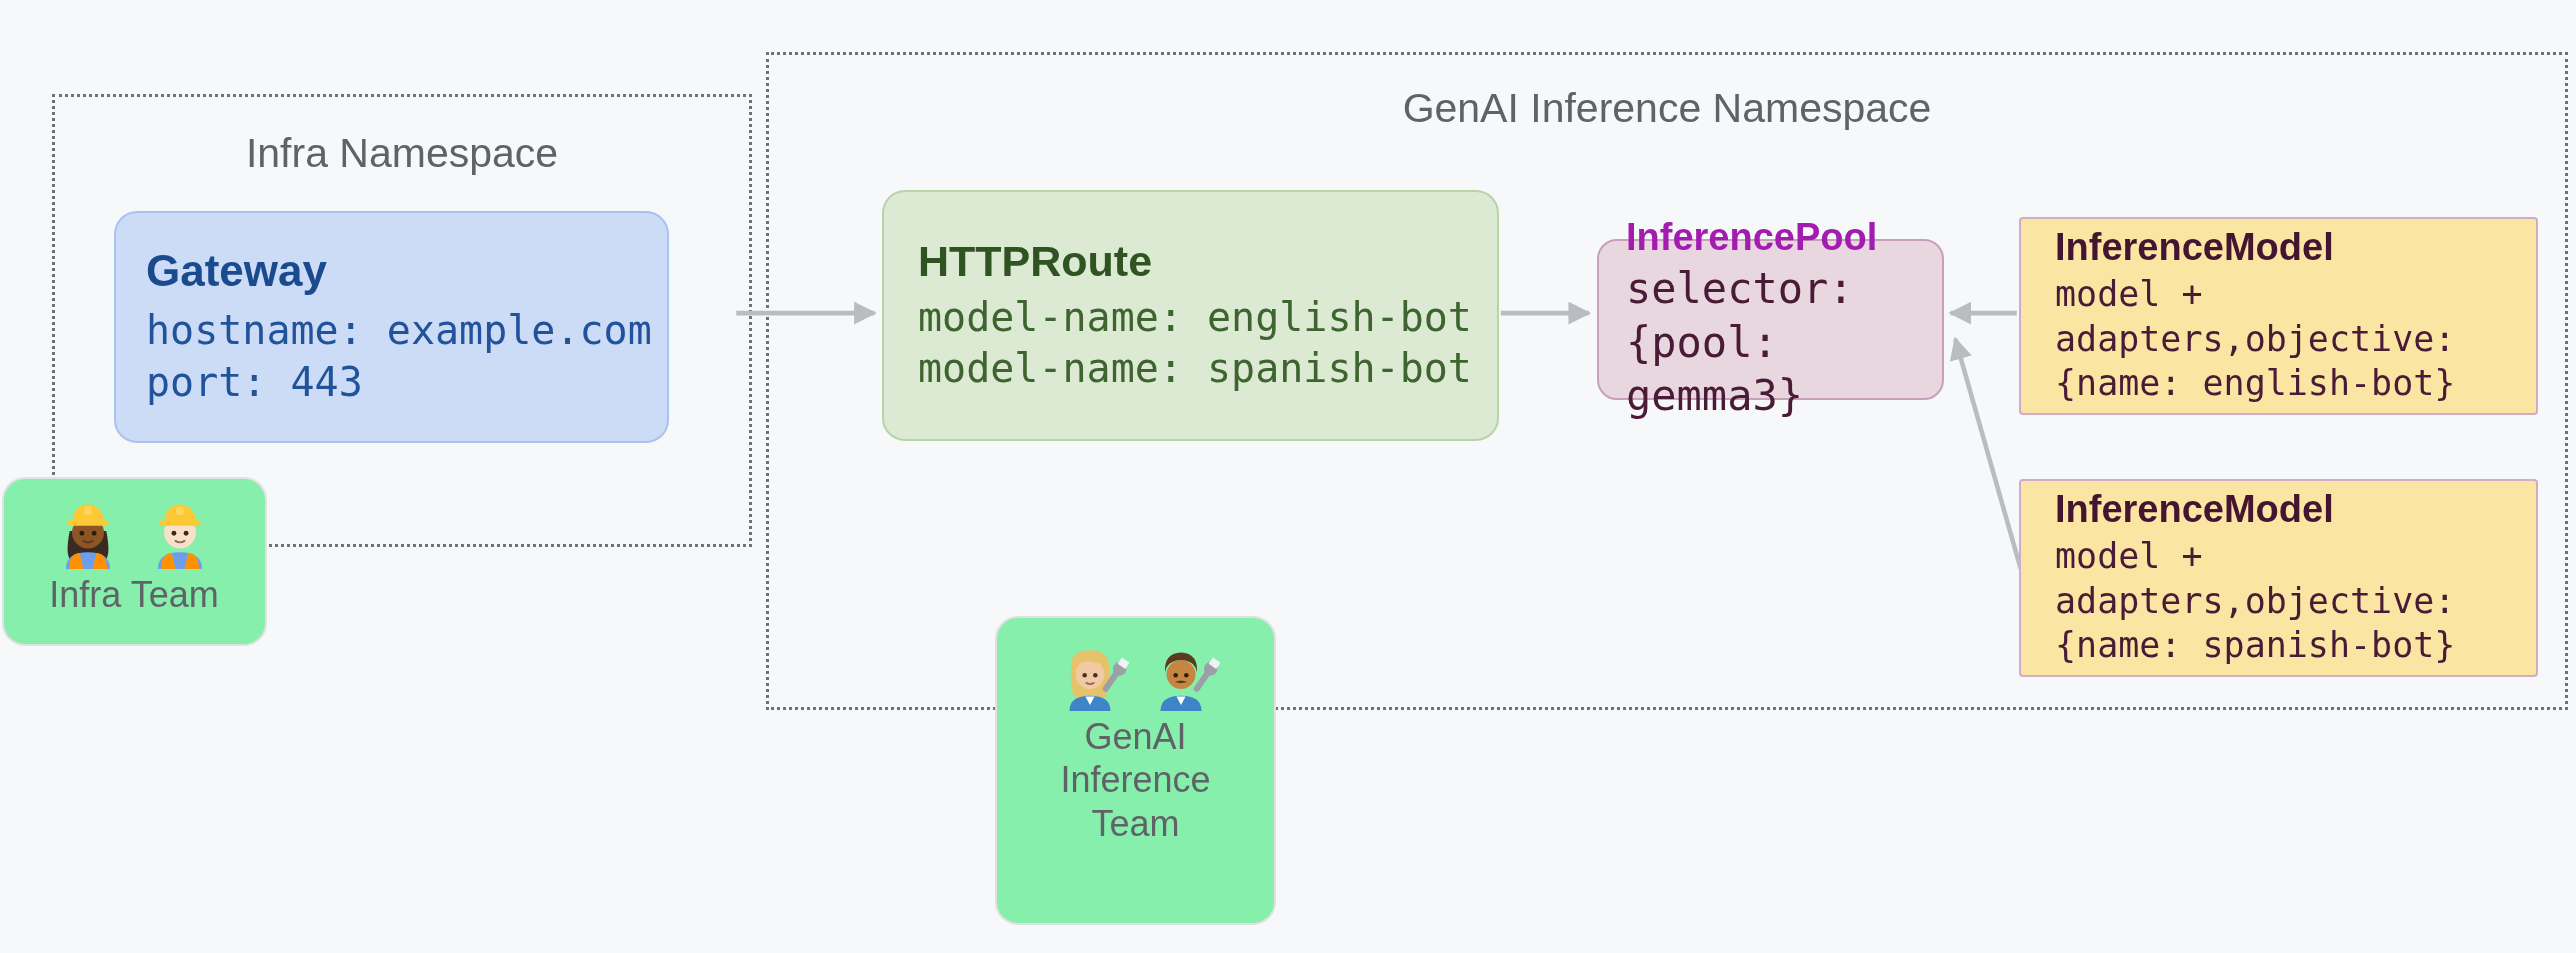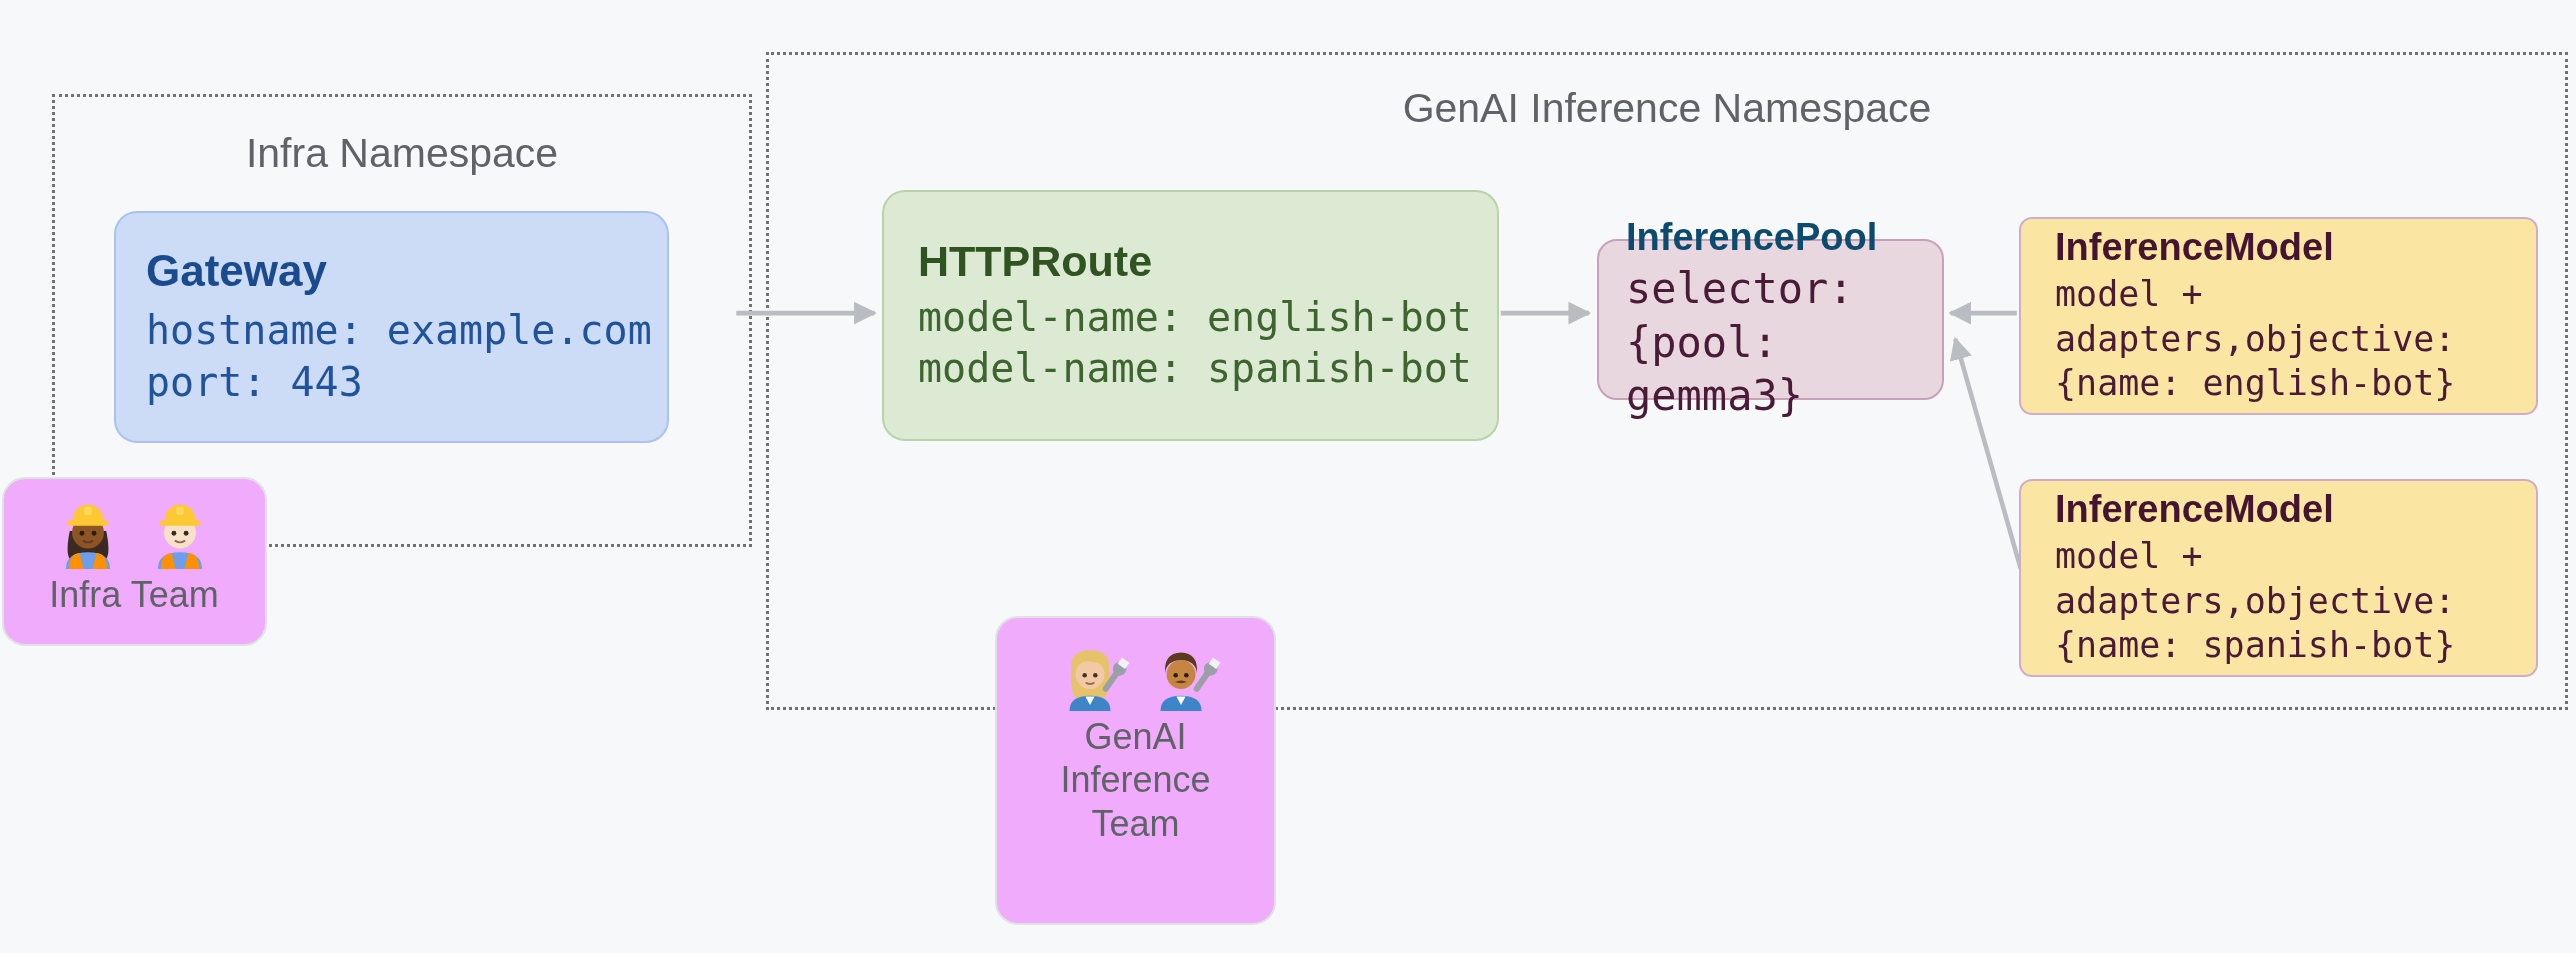--- a/index.html
+++ b/index.html
@@ -25,32 +25,32 @@
   .node-gateway .node-title{font-size:44px;color:#1b4b8f;margin-bottom:7.6px;}
   .node-gateway .code-line{font-size:40px;line-height:1.3;color:#21539b;}
 
   .node-httproute{left:882px;top:190px;width:617px;height:251px;background:#dcead3;
         border:2.3px solid #b8d3a8;border-radius:23px;padding-left:34px;}
   .node-httproute .node-title{font-size:43px;color:#2f5321;margin-bottom:6px;}
   .node-httproute .code-line{font-size:40px;line-height:1.28;color:#3e6530;}
 
   .node-pool{left:1597px;top:239px;width:347px;height:161px;background:#e9d7e0;
         border:2.3px solid #c7a0b9;border-radius:20px;padding-left:27px;}
-  .node-pool .node-title{font-size:38px;color:#0c4a6e;margin-bottom:3px;}
+  .node-pool .node-title{font-size:38px;color:#a21caf;margin-bottom:3px;}
   .node-pool .code-line{font-size:42px;line-height:1.28;color:#4a1b36;}
 
   .node-model{width:519px;height:198px;background:#fbe5a2;border:2.3px solid #cfadc9;
-        border-radius:13px;padding-left:34px;}
+        border-radius:4px;padding-left:34px;}
   .node-model-english{left:2019px;top:217px;}
   .node-model-spanish{left:2019px;top:479px;}
   .node-model .node-title{font-size:38px;color:#441530;margin-bottom:3px;}
   .node-model .code-line{font-size:35px;line-height:1.27;color:#4a1b36;}
 
   
-  .team{position:absolute;box-sizing:border-box;background:#f0abfc;border:2.3px solid #e0e1e3;
+  .team{position:absolute;box-sizing:border-box;background:#86efac;border:2.3px solid #e0e1e3;
         border-radius:23px;z-index:4;display:flex;flex-direction:column;align-items:center;}
   .team-infra{left:1.5px;top:477px;width:265px;height:169px;padding-top:13.7px;}
   .team-genai{left:995px;top:616px;width:281px;height:309px;padding-top:16.7px;}
   .persons{display:flex;gap:7.6px;align-items:flex-end;}
   .person{width:84px;height:76px;display:block;}
   .team-label{color:#5f6368;font-size:36px;line-height:1.2;text-align:center;margin-top:4.6px;
         width:228px;}
 
   
   #arrow-layer{position:absolute;left:0;top:0;width:2576px;height:953px;z-index:2;}

